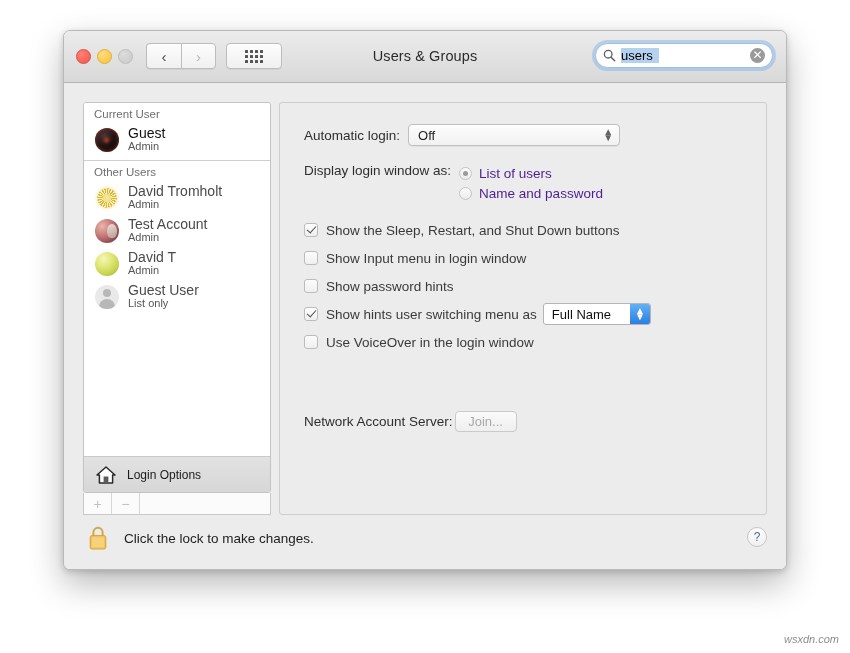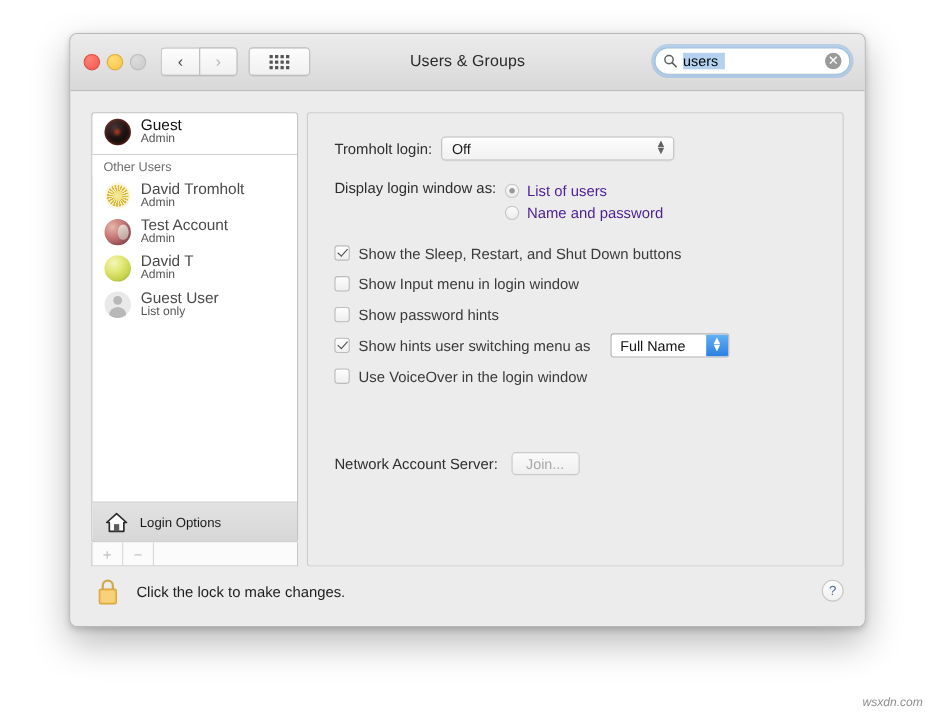--- a/index.html
+++ b/index.html
@@ -392,21 +392,21 @@
     position: absolute;
     left: 4px; top: 0px;
     width: 4px; height: 8px;
     border: solid #4e4e4e;
     border-width: 0 1.6px 1.6px 0;
     transform: rotate(42deg);
   }
   .check-label { font-size: 13.5px; color: #3a3a3a; }
 
   #switching-popup {
-    margin-left: 18px;
+    margin-left: 6px;
     width: 108px;
     height: 22px;
     background: #ffffff;
     border: 1px solid #b4b4b4;
     border-radius: 3px;
     box-sizing: border-box;
     display: flex;
     align-items: center;
     position: relative;
     overflow: hidden;
@@ -421,21 +421,21 @@
     align-items: center;
     justify-content: center;
     flex-direction: column;
     line-height: 0.62;
     font-size: 10px;
     color: #ffffff;
   }
 
   #row-netserver { left: 24px; top: 308px; }
   #join-btn {
-    margin-left: 12px;
+    margin-left: 2px;
     min-width: 62px;
     height: 21px;
     background: linear-gradient(to bottom, #fafafa, #efefef);
     border: 1px solid #cacaca;
     border-radius: 4px;
     box-sizing: border-box;
     display: flex;
     align-items: center;
     justify-content: center;
     font-size: 13px;
@@ -539,20 +539,21 @@
       <input id="search-input" type="text" value="users" placeholder="Search" style="background: linear-gradient(rgb(180, 210, 240), rgb(180, 210, 240)) 5px center / 38px 15px no-repeat;">
       <div id="search-clear">✕</div>
     </div>
   </div>
 
   <div id="win-body">
 
     <div id="sidebar">
 
       <div id="current-user-section">
+        <div class="group-hdr">Current User</div>
         <div class="user-row">
           <div class="avatar av-david"></div>
           <div class="user-text">
             <div class="user-name">Guest</div>
             <div class="user-role">Admin</div>
           </div>
         </div>
       </div>
 
       <div id="other-users-section">
@@ -601,21 +602,21 @@
     </div>
 
     <div id="addremove-bar">
       <div class="ar-btn">+</div>
       <div class="ar-btn">−</div>
     </div>
 
     <div id="detail">
 
       <div class="row" id="row-autologin">
-        <span class="field-label">Tromholt login:</span>
+        <span class="field-label">Automatic login:</span>
         <div id="autologin-popup">
           <span id="autologin-value">Off</span>
           <span class="stepper-chev">
             <span>▲</span>
               <span>▼</span>
           </span>
         </div>
       </div>
 
       <div class="row" id="row-displaylogin">

